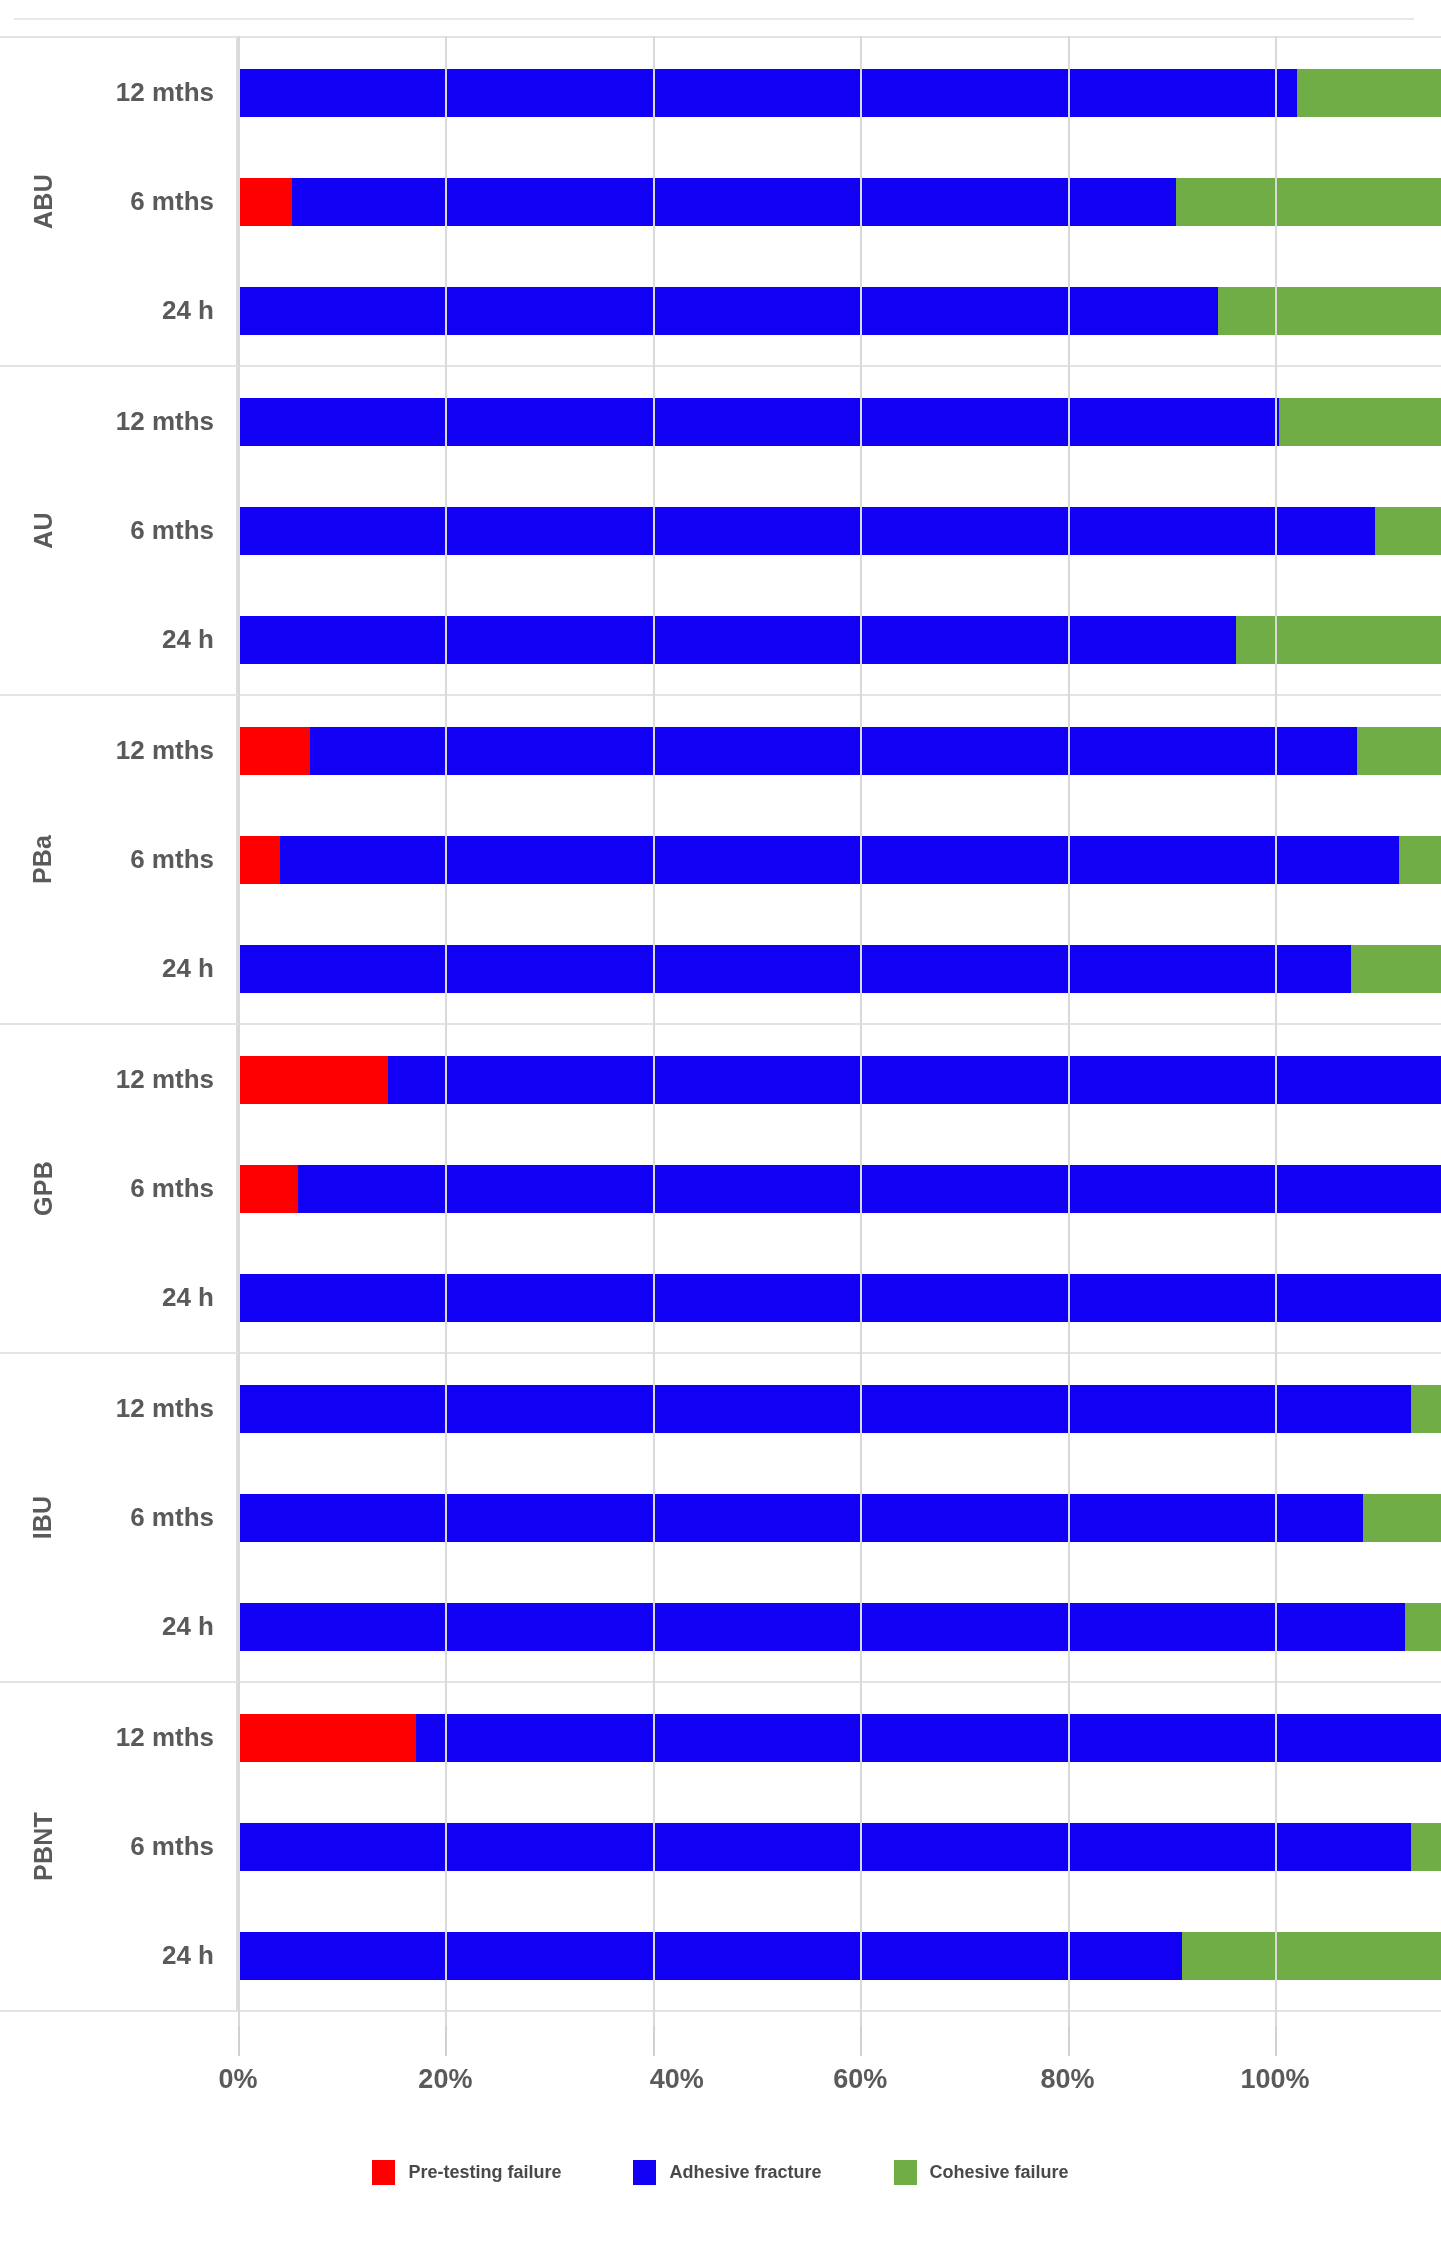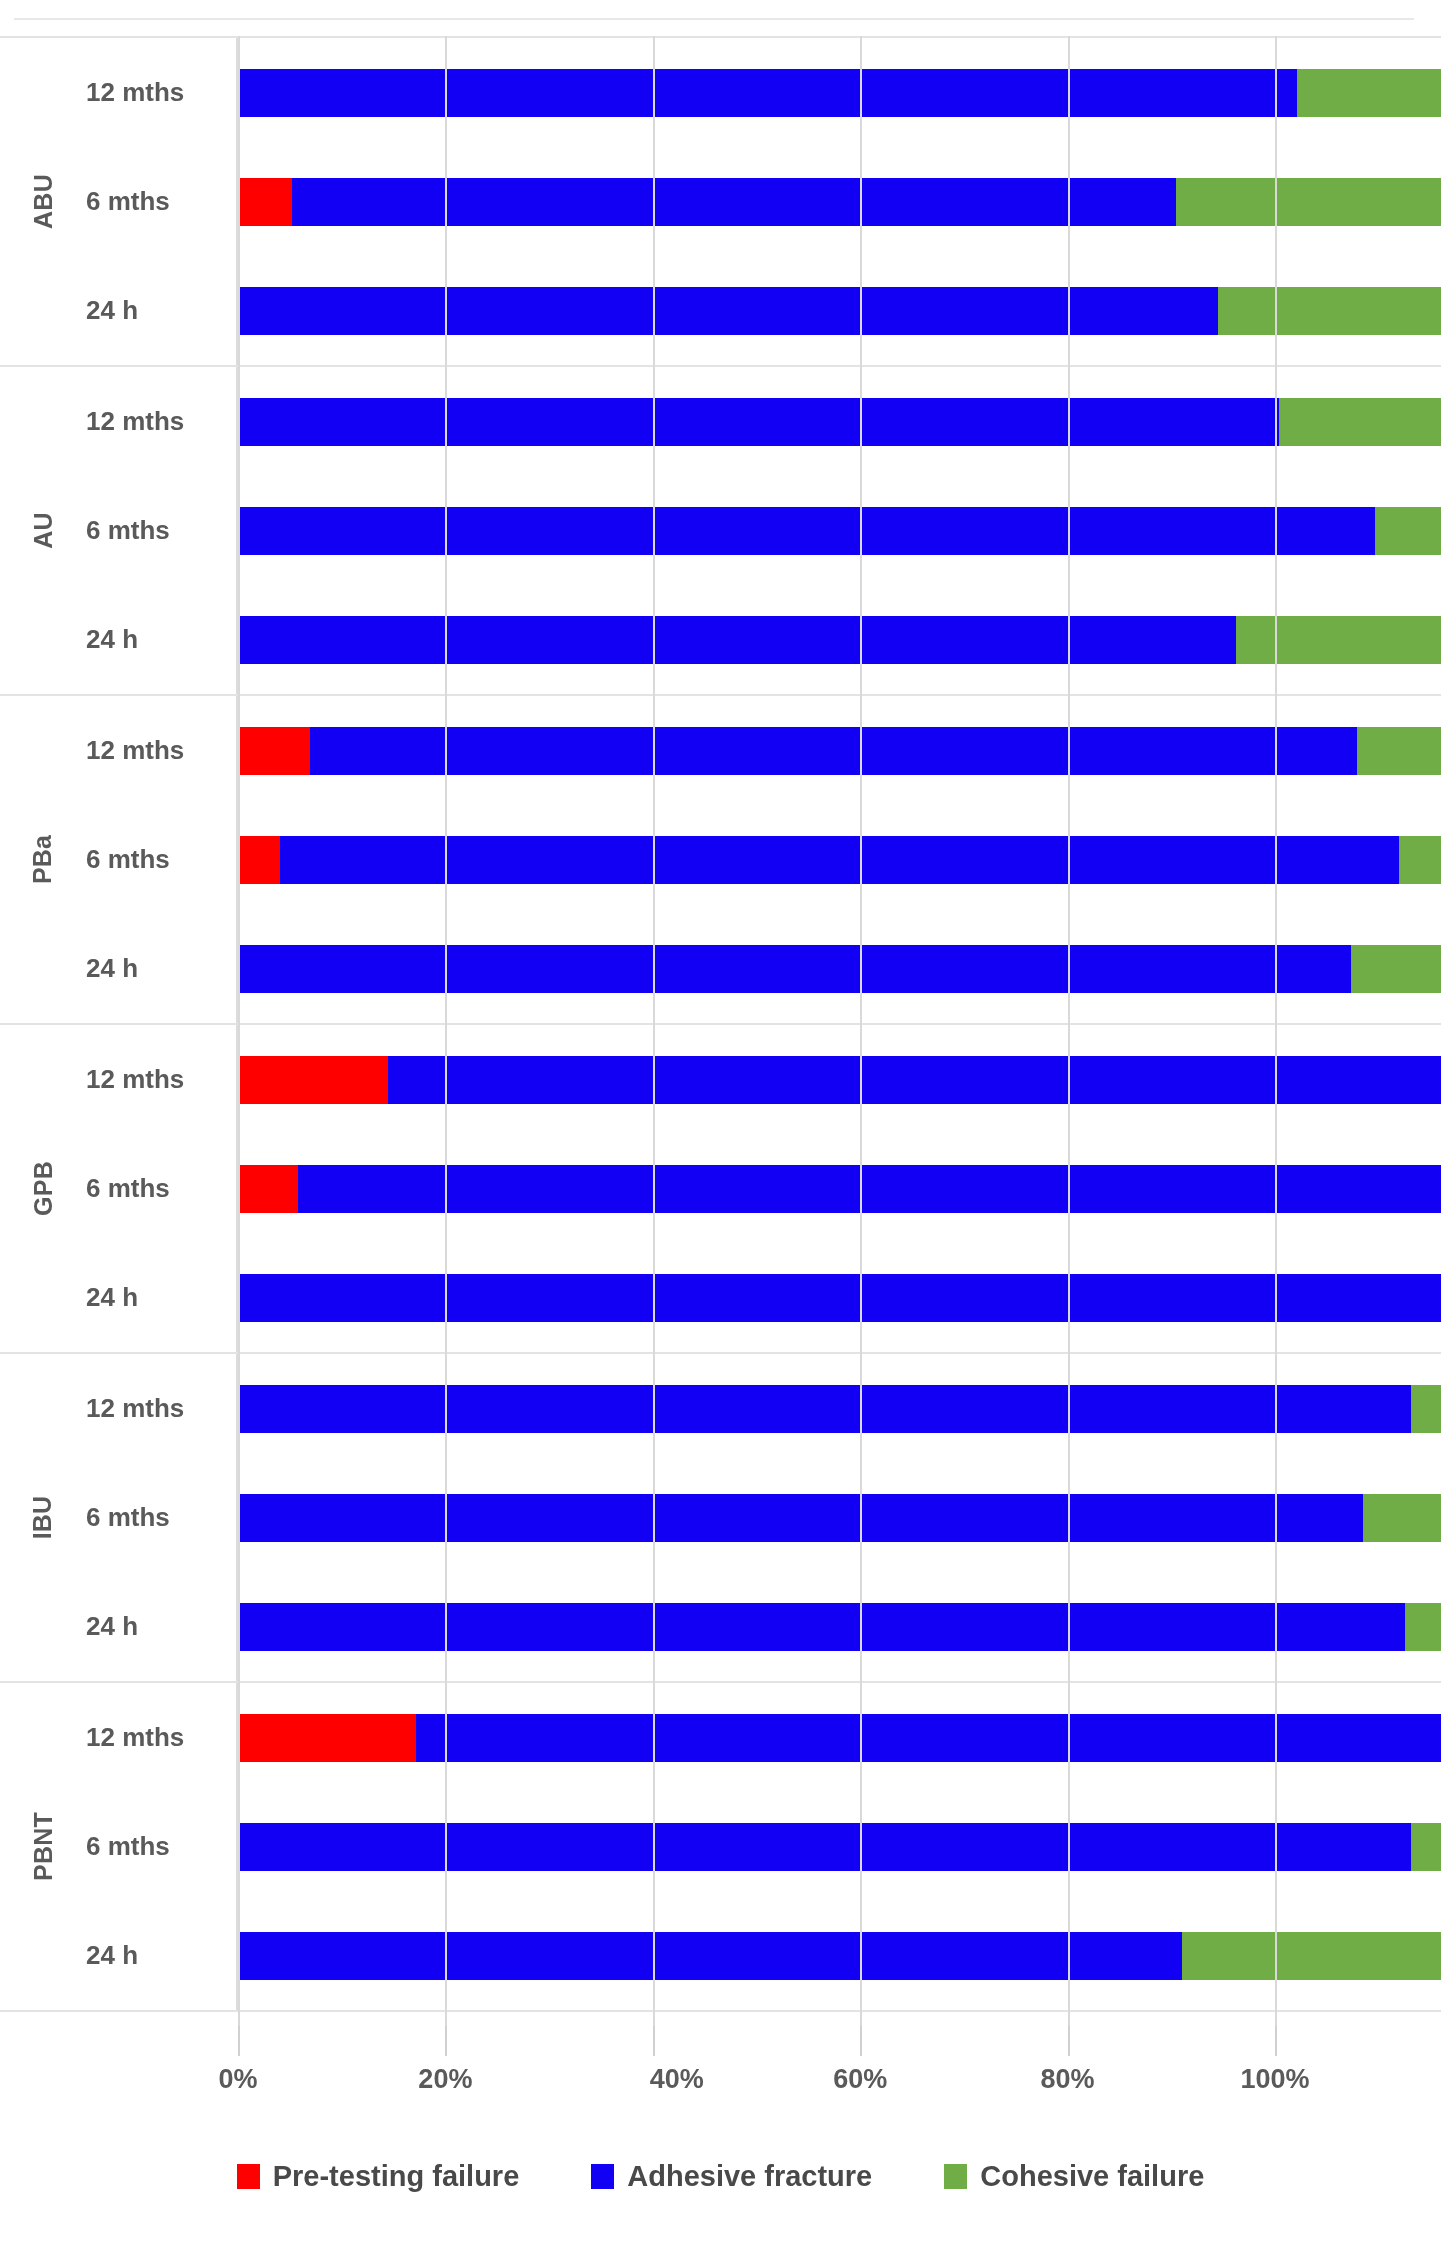--- a/index.html
+++ b/index.html
@@ -53,20 +53,21 @@
   .row{
     position:relative;
     display:flex;
     align-items:center;
     height:109px;
   }
 
   .row-label{
     width:152px;
     flex:0 0 152px;
+    text-align:right;
     padding-right:22px;
     box-sizing:border-box;
     font-size:26px;
     font-weight:700;
     color:#5a5a5a;
     border-right:2px solid #dcdcdc;
     height:109px;
     line-height:109px;
     background:#fff;
     position:relative;
@@ -115,21 +116,21 @@
     white-space:nowrap;
   }
 
   
   .legend{
     position:absolute;left:0;top:2160px;width:1441px;
     display:flex;justify-content:center;align-items:center;gap:72px;
   }
   .lg-item{display:flex;align-items:center;gap:13px;}
   .swatch{width:23px;height:25px;display:block;}
-  .lg-text{font-size:29px;font-weight:700;color:#494949;white-space:nowrap;}
+  .lg-text{font-size:18px;font-weight:700;color:#494949;white-space:nowrap;}
 </style>
 </head>
 <body>
 
 <div id="chart-root">
 
   <div class="top-rule"></div>
 
   <div class="plot-wrap">
     <div class="gridlines" id="gridlines">

